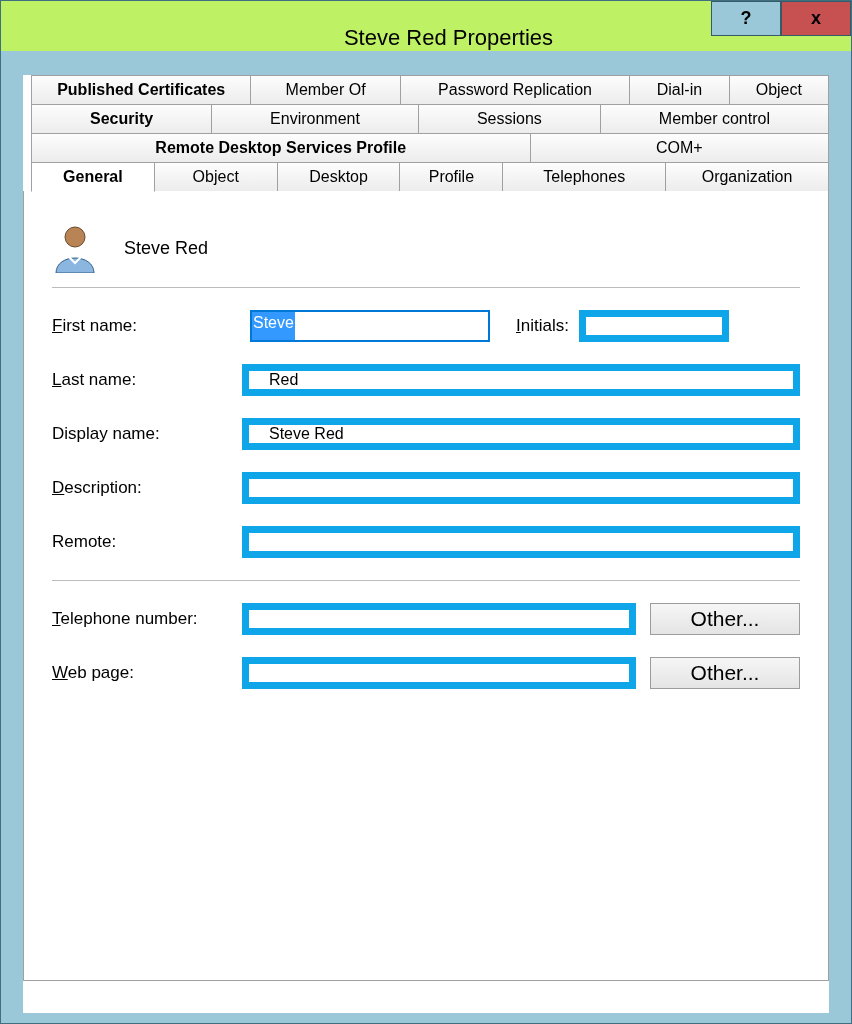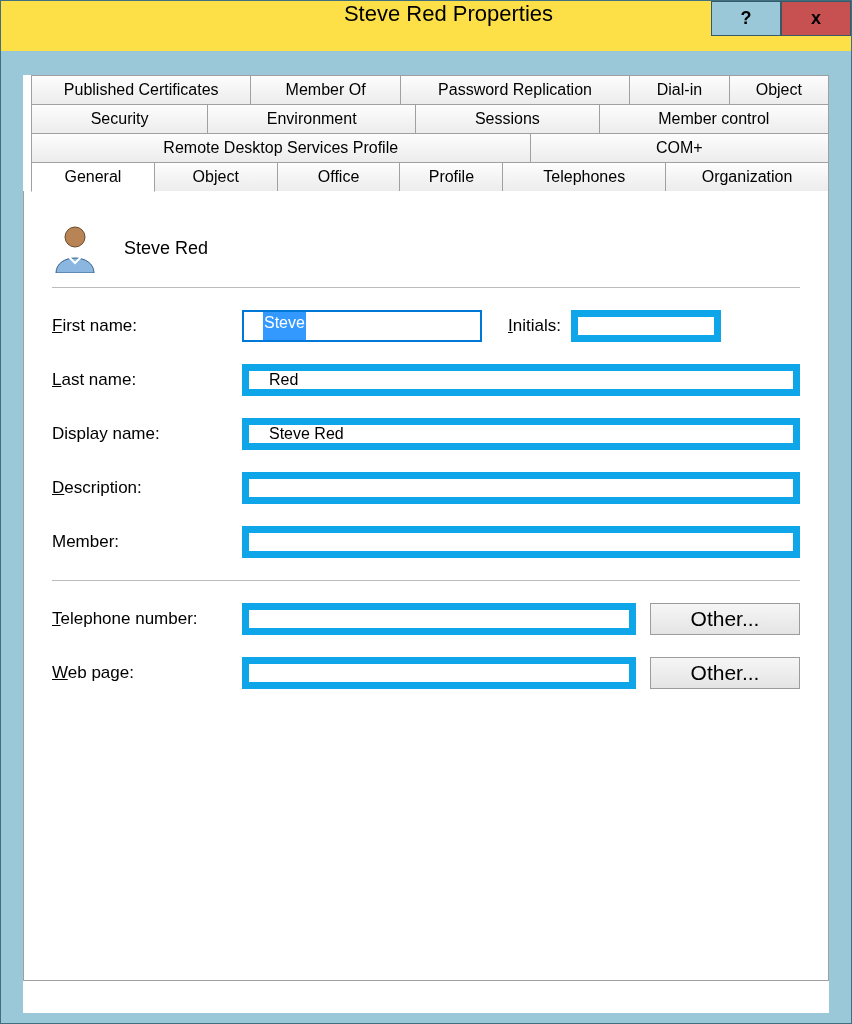--- a/index.html
+++ b/index.html
@@ -14,23 +14,23 @@
   }
   .outer-frame {
     width: 852px;
     height: 1024px;
     background: #9ac8d8;
     border: 1px solid #3f6f80;
     position: relative;
   }
   .titlebar {
     height: 50px;
-    background: #fde047;
-    display: flex;
-    align-items: flex-start;
+    background: #bef264;
+    display: flex;
+    align-items: flex-end;
     justify-content: center;
     position: relative;
     padding-left: 45px;
   }
   .titlebar-text {
     font-size: 22px;
     color: #000;
   }
   .title-buttons {
     position: absolute;
@@ -79,21 +79,21 @@
     text-align: center;
     padding: 5px 4px;
     border: 1px solid #a0a0a0;
     background: linear-gradient(#fdfdfd,#ececec);
     font-size: 16px;
     cursor: pointer;
     margin-left: -1px;
     white-space: nowrap;
     overflow: hidden;
   }
-  .tab:first-child { margin-left: 8px; }
+  .tab:first-child { margin-left: 8px; font-weight: bold; }
   .tabrow + .tabrow .tab { margin-top: -1px; }
   .tab.active {
     background: #fff;
     border-bottom: 1px solid #fff;
     position: relative;
     z-index: 2;
   }
   .panel {
     border: 1px solid #a0a0a0;
     border-top: none;
@@ -207,21 +207,21 @@
       </div>
 
       <div class="tabrow">
         <div class="tab" style="flex-basis:380px">Remote Desktop Services Profile</div>
         <div class="tab" style="flex-basis:180px">COM+</div>
       </div>
 
       <div class="tabrow">
         <div class="tab active" style="flex-basis:120px">General</div>
         <div class="tab" style="flex-basis:120px">Object</div>
-        <div class="tab" style="flex-basis:120px">Office</div>
+        <div class="tab" style="flex-basis:120px">Desktop</div>
         <div class="tab" style="flex-basis:100px">Profile</div>
         <div class="tab" style="flex-basis:160px">Telephones</div>
         <div class="tab" style="flex-basis:160px">Organization</div>
       </div>
     </div>
 
     <div class="panel">
 
       <div class="header-row">
         <svg class="user-icon" viewBox="0 0 46 50">
@@ -229,21 +229,21 @@
           <path d="M4 50 C4 30 42 30 42 50 Z" fill="#8ab6e0" stroke="#355f8b" stroke-width="1"></path>
           <path d="M15 32 L23 40 L31 32" fill="none" stroke="#ffffff" stroke-width="2"></path>
         </svg>
         <span class="display-name-static">Steve Red</span>
       </div>
 
       <hr class="divider">
 
       <div class="form-row">
         <label><span class="ul">F</span>irst name:</label>
-        <div class="text-input focused" style="width:240px; padding:0 19px; display:flex; align-items:center;">
+        <div class="text-input focused" style="width:240px; padding:0 0; display:flex; align-items:center;margin-left:8px;">
           <span class="sel-highlight">Steve</span>
         </div>
         <label class="initials-label"><span class="ul">I</span>nitials:</label>
         <input class="text-input initials-input" value="" style="">
       </div>
 
       <div class="form-row">
         <label><span class="ul">L</span>ast name:</label>
         <input class="text-input full-input" value="Red" style="">
       </div>
@@ -252,21 +252,21 @@
         <label>Display name:</label>
         <input class="text-input full-input" value="Steve Red" style="">
       </div>
 
       <div class="form-row">
         <label><span class="ul">D</span>escription:</label>
         <input class="text-input full-input" value="" style="">
       </div>
 
       <div class="form-row">
-        <label>Member:</label>
+        <label>Remote:</label>
         <input class="text-input full-input" value="" style="">
       </div>
 
       <hr class="divider">
 
       <div class="form-row tel-row">
         <label><span class="ul">T</span>elephone number:</label>
         <input class="text-input" value="" style="">
         <button class="btn-other"><span class="ul">O</span>ther...</button>
       </div>

